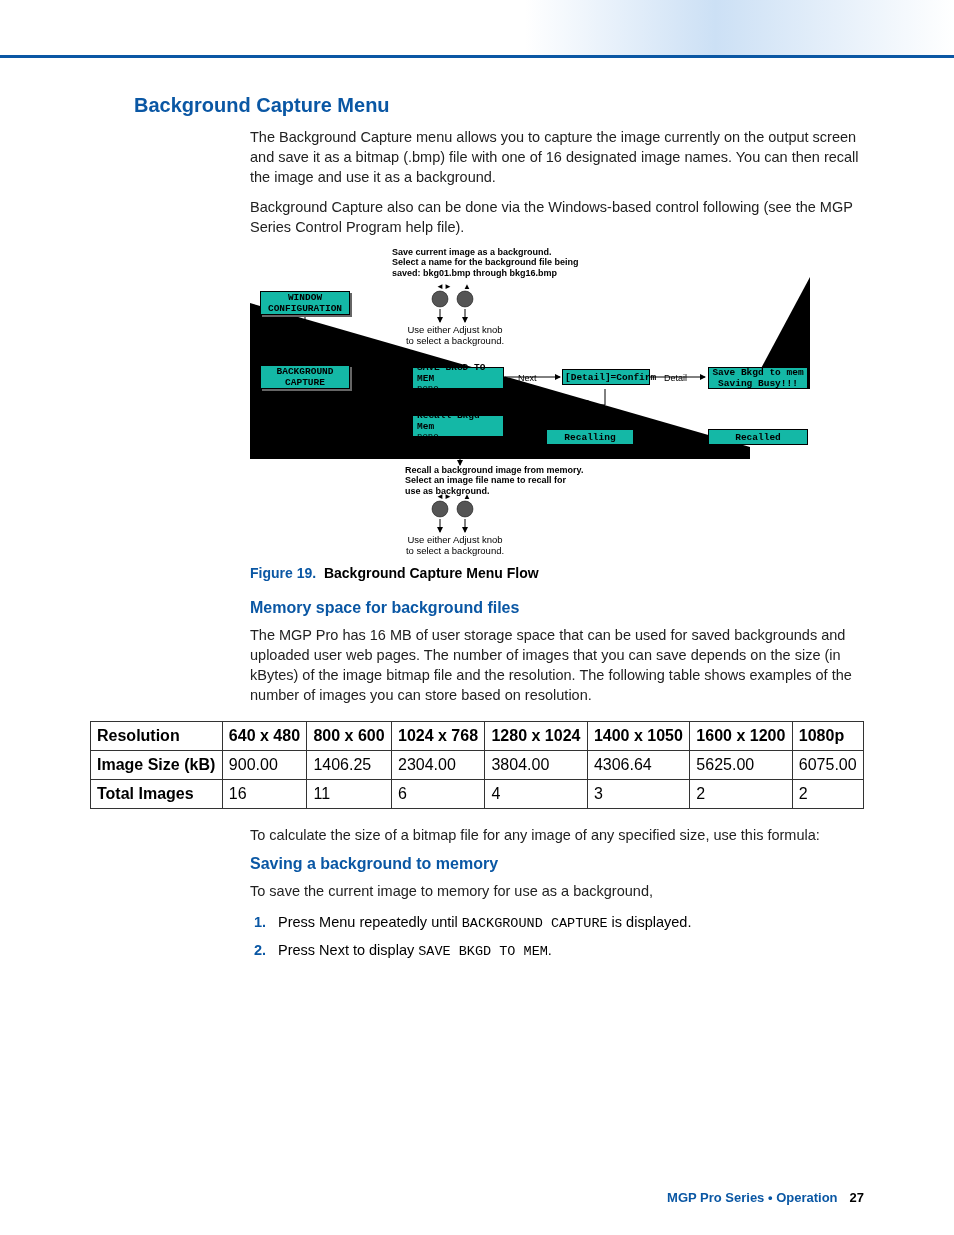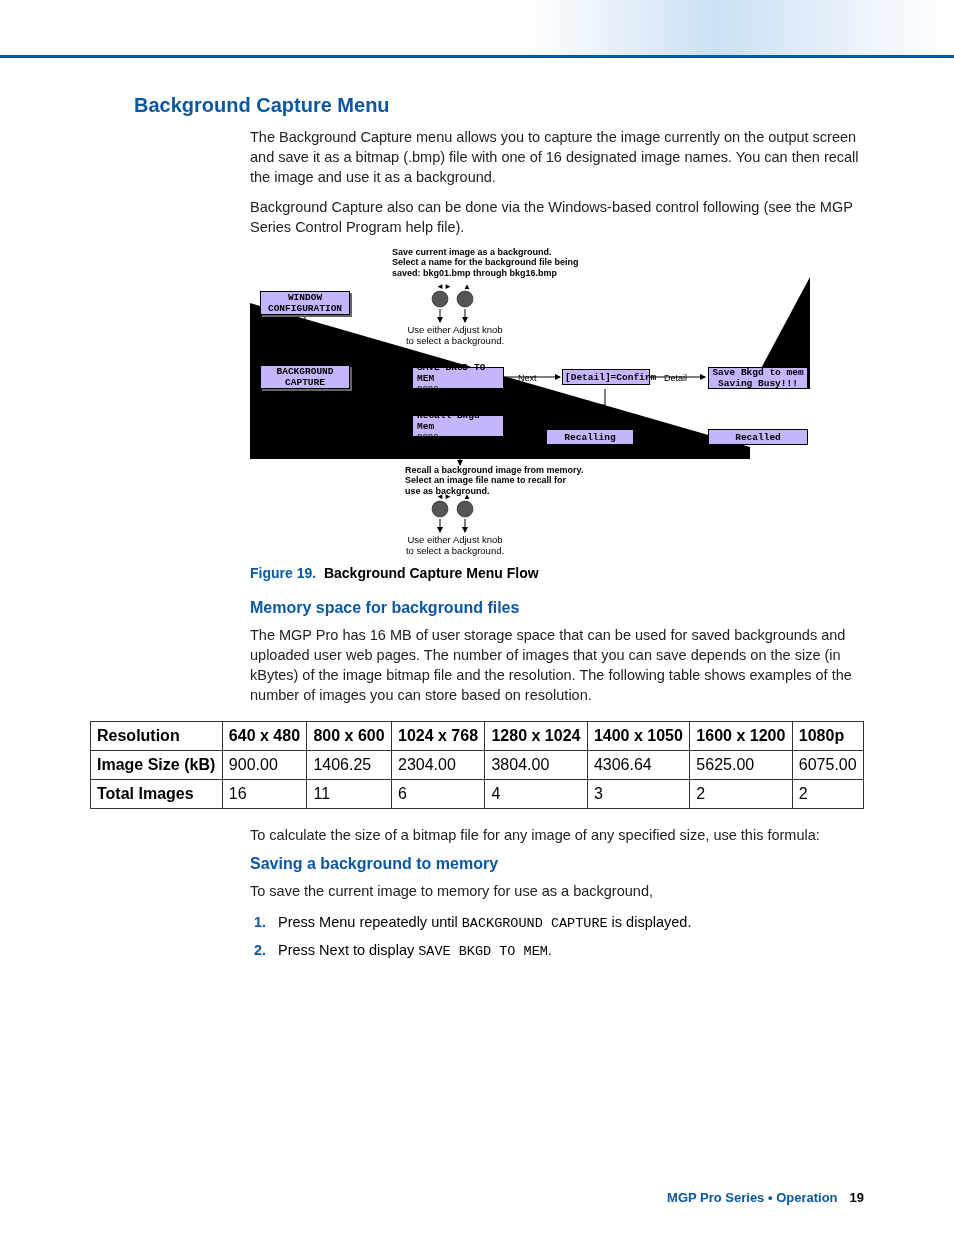--- a/index.html
+++ b/index.html
@@ -42,21 +42,21 @@
     height: 310px;
     position: relative;
     font-size: 9.5px;
     font-family: Arial, sans-serif;
   }
   .dg-text { position: absolute; line-height: 1.15; }
   .dg-text.center { text-align: center; }
   .dg-box {
     position: absolute;
     border: 1.5px solid #000;
-    background: #c4b5fd;
+    background: #14b8a6;
     text-align: center;
     display: flex;
     flex-direction: column;
     justify-content: center;
     padding: 2px;
     font-size: 9px;
   }
   .dg-box .bold { font-weight: bold; font-family: 'Courier New', monospace; font-size: 9.5px; }
   .dg-box .thin { font-family: 'Courier New', monospace; font-size: 9px; }
   .dg-shadow { box-shadow: 2px 2px 0 #666; }
@@ -303,16 +303,16 @@
   <p class="body-text">To save the current image to memory for use as a background,</p>
 
   <ol class="steps">
     <li><span>Press Menu repeatedly until </span><span class="mono">BACKGROUND CAPTURE</span><span> is displayed.</span></li>
     <li><span>Press Next to display </span><span class="mono">SAVE BKGD TO MEM</span><span>.</span></li>
   </ol>
 
 </div>
 
 <div class="footer">
-  <span class="ft-blue">MGP Pro Series • Operation</span><span class="ft-num">19</span>
+  <span class="ft-blue">MGP Pro Series • Operation</span><span class="ft-num">27</span>
 </div>
 
 </div>
 
 </body></html>

